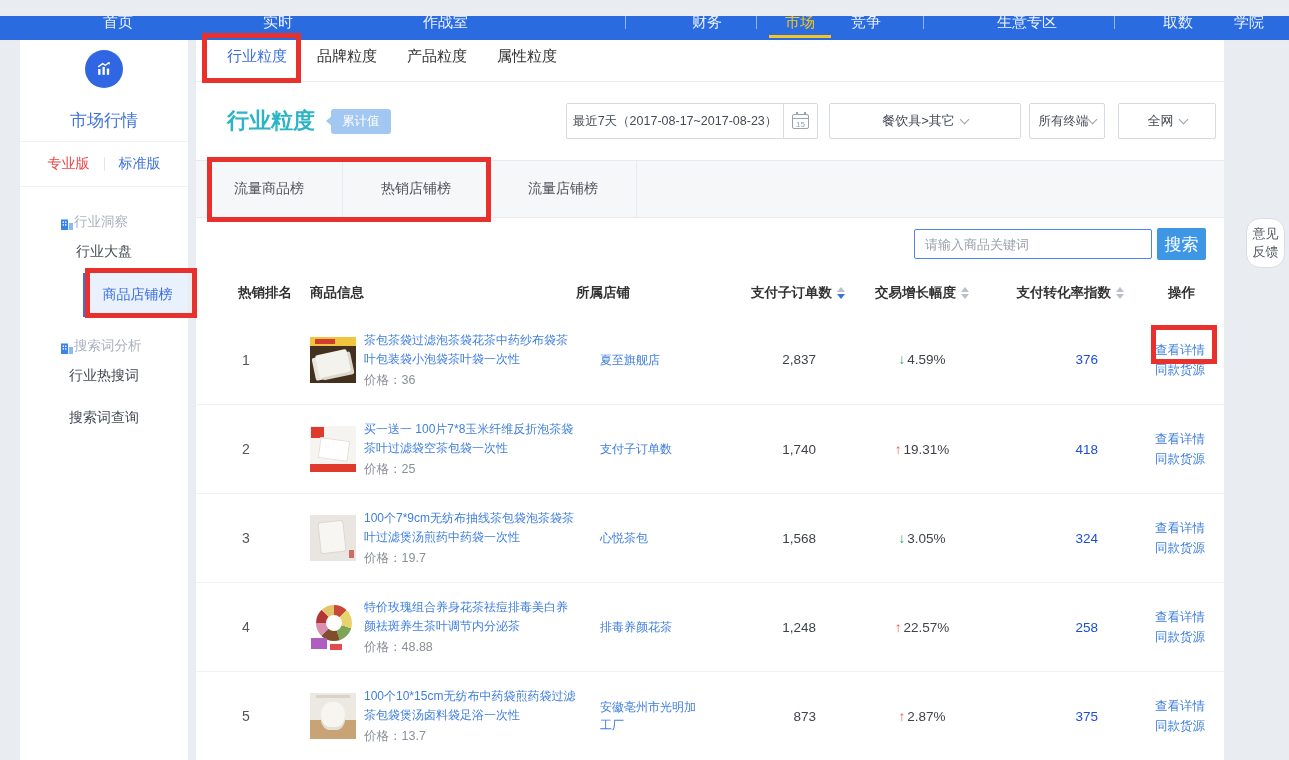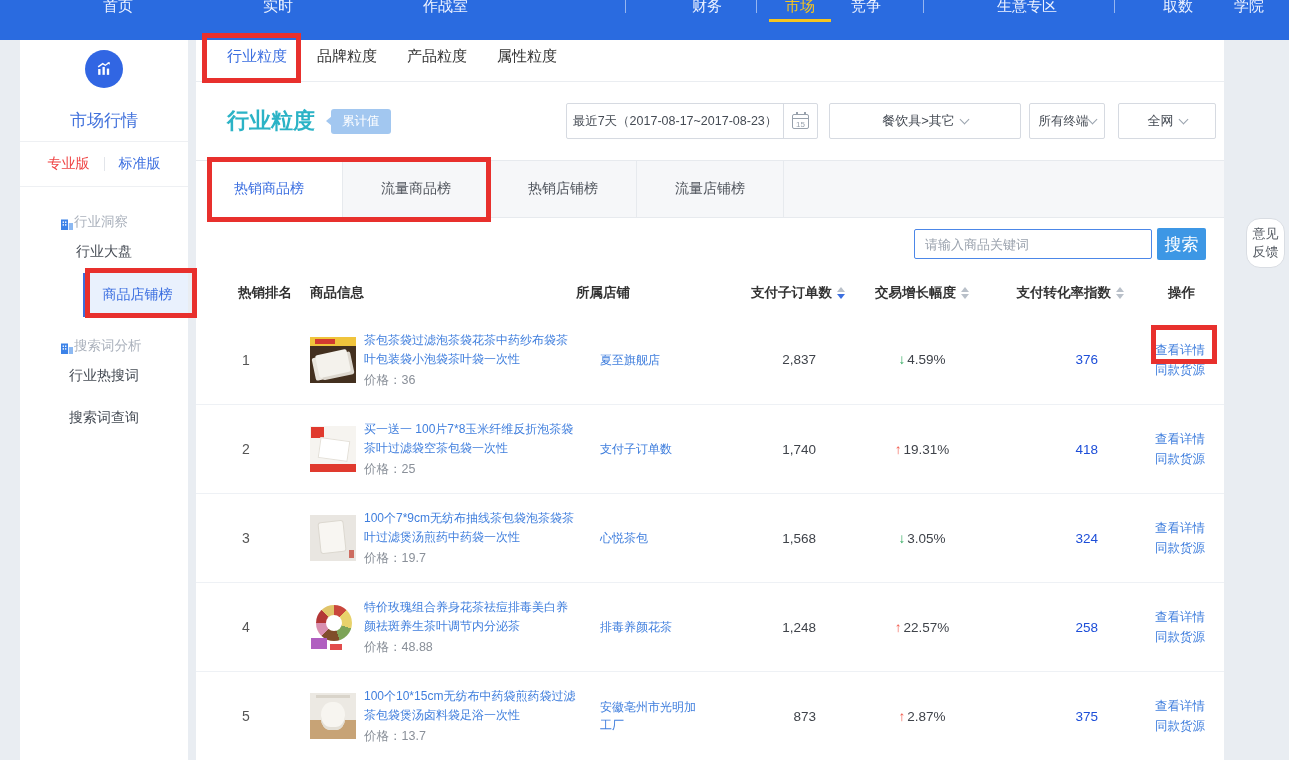--- a/index.html
+++ b/index.html
@@ -6,21 +6,21 @@
   html,body { width:1289px; height:760px; }
   body {
     position: relative; overflow: hidden;
     background:#e9edf2;
     font-family:"Liberation Sans","DejaVu Sans",sans-serif;
     -webkit-font-smoothing: antialiased;
   }
   a { text-decoration:none; }
 
   
-  .topnav { position:absolute; top:0; left:0; width:1289px; height:40px; background:#2a6be0; overflow:hidden; z-index:5; }
+  .topnav { position:absolute; top:16px; left:0; width:1289px; height:24px; background:#2a6be0; overflow:hidden; z-index:5; }
   .tn { position:absolute; top:-10px; left:0; height:32px; display:flex; align-items:center; }
   .tn-item { color:#eef3ff; font-size:15px; white-space:nowrap; position:relative; height:32px; line-height:32px; cursor:pointer; }
   .tn-item.active { color:#f6c51f; }
   .tn-item.active::after { content:''; position:absolute; left:50%; transform:translateX(-50%); bottom:0; width:62px; height:3px; background:#f6c51f; }
   .tn-sep { width:1px; height:13px; background:rgba(255,255,255,.5); }
   .tn > :nth-child(1){margin-left:103px}.tn > :nth-child(2){margin-left:130px}
   .tn > :nth-child(3){margin-left:130px}.tn > :nth-child(4){margin-left:157px}
   .tn > :nth-child(5){margin-left:66px}.tn > :nth-child(6){margin-left:34px}
   .tn > :nth-child(7){margin-left:28px}.tn > :nth-child(8){margin-left:36px}
   .tn > :nth-child(9){margin-left:42px}.tn > :nth-child(10){margin-left:73px}
@@ -231,21 +231,20 @@
       <span>所有终端</span>
       <span class="chev"></span>
     </div>
     <div class="fbox netbox">
       <span>全网</span>
       <span class="chev"></span>
     </div>
   </div>
 
   <div class="subtabs">
-      <div class="subtab active">热销商品榜</div>
       <div class="subtab">流量商品榜</div>
       <div class="subtab">热销店铺榜</div>
       <div class="subtab">流量店铺榜</div>
       <div class="subfill"></div>
     </div>
 
   <div class="searchrow">
     <input class="sinput" type="text" placeholder="请输入商品关键词" style="">
     <button class="sbtn">搜索</button>
   </div>

